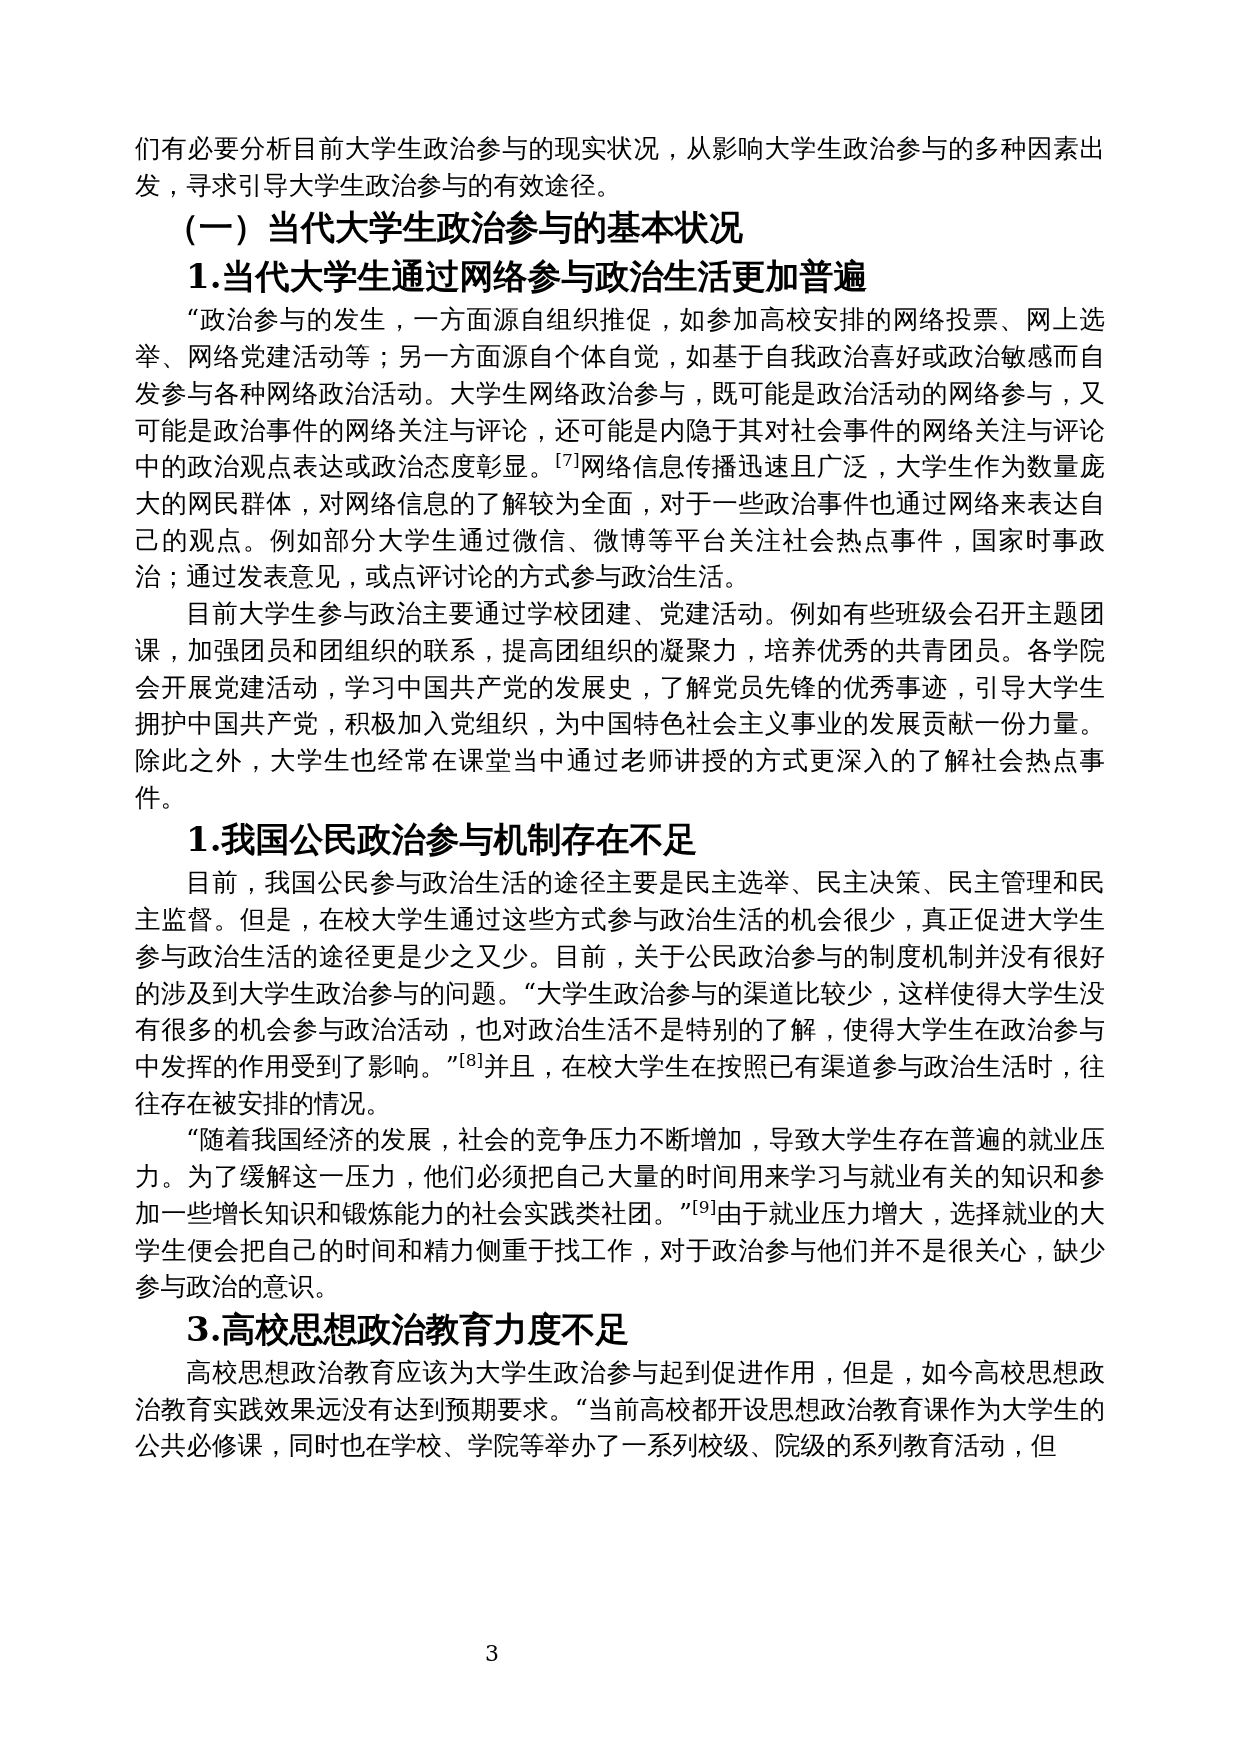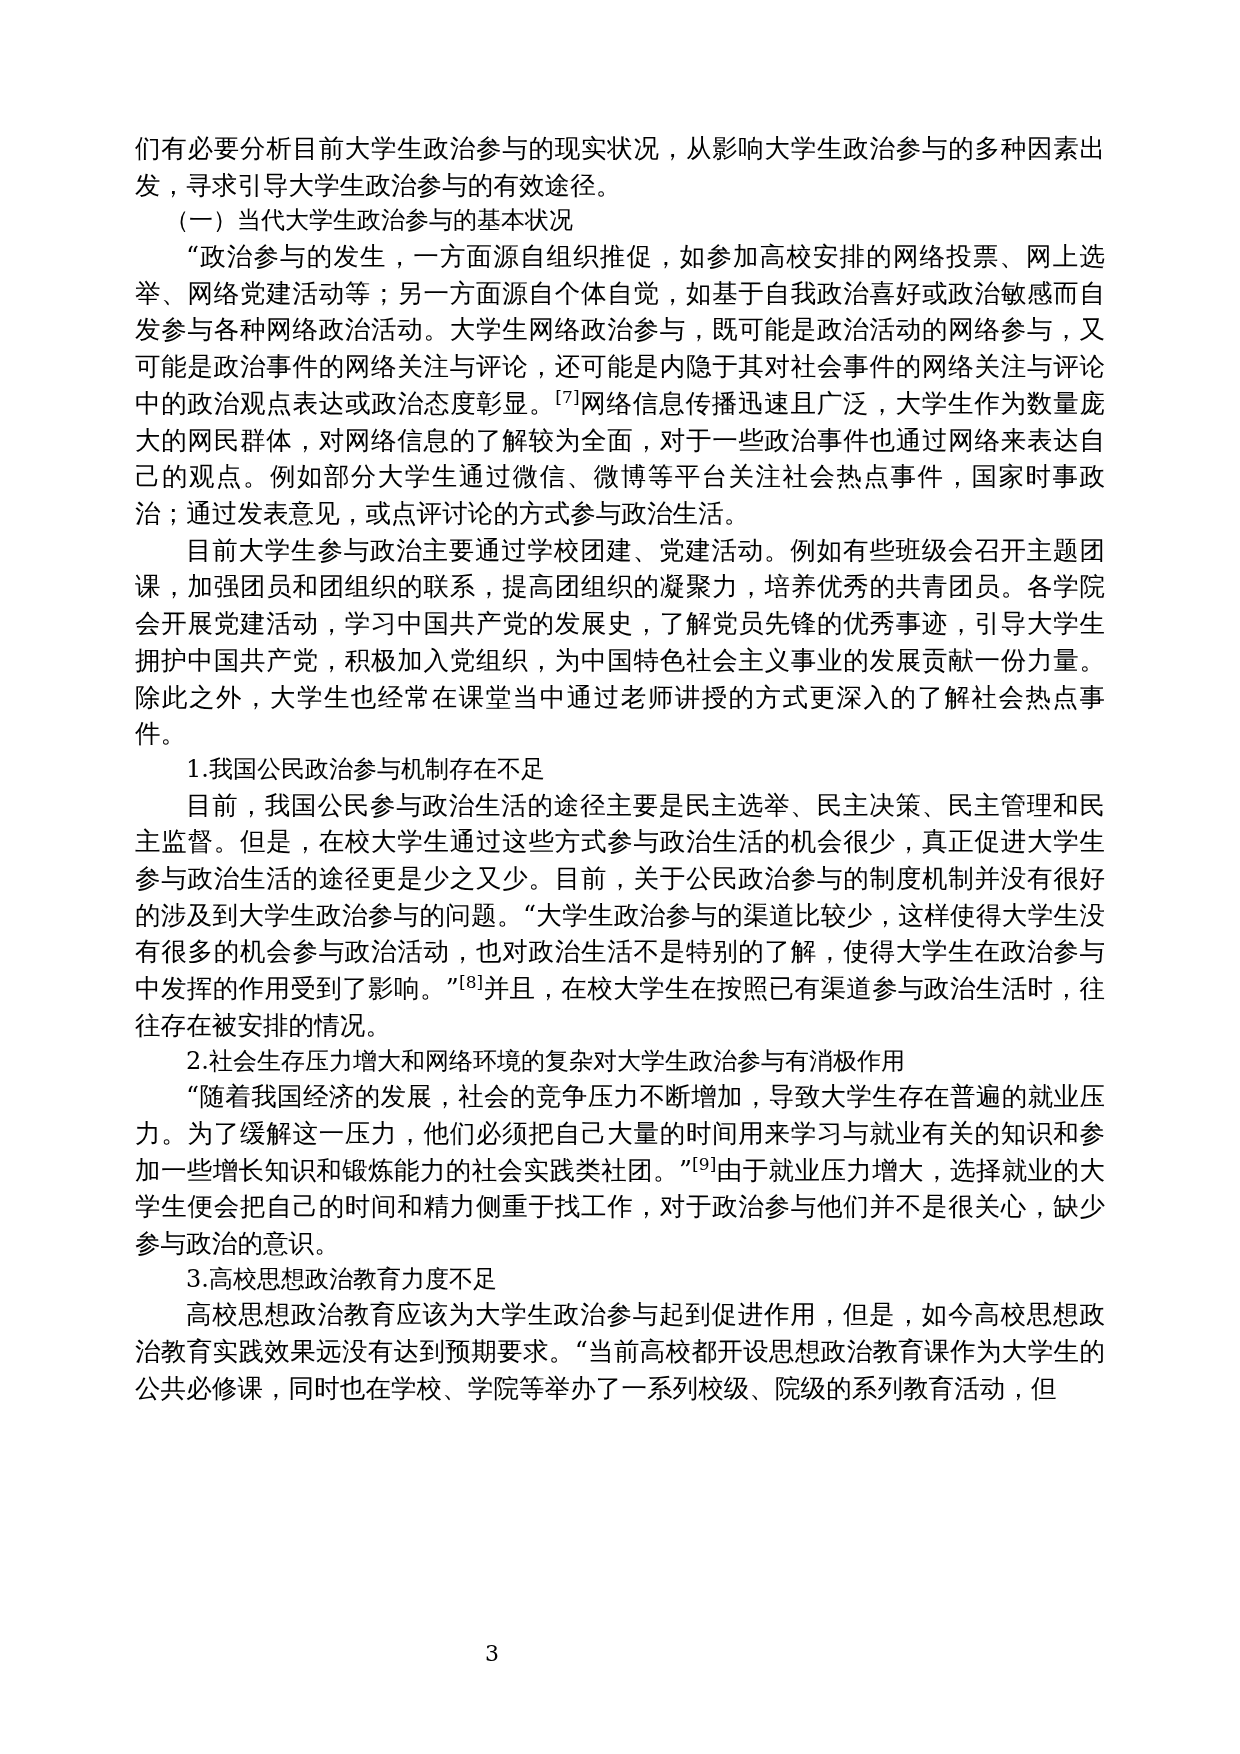--- a/index.html
+++ b/index.html
@@ -34,23 +34,23 @@
     letter-spacing: 0.1px;
   }
   .body-para {
     text-indent: 51px;
   }
   .cont-para {
     text-indent: 0;
   }
   .heading {
     margin: 0;
-    font-size: 24px;
+    font-size: 34px;
     line-height: 1.44;
-    font-weight: normal;
+    font-weight: bold;
     text-align: left;
   }
   .h-lvl1 {
     text-indent: 30px;
   }
   .h-lvl2 {
     text-indent: 51px;
   }
   .sup {
     font-size: 17px;
@@ -70,32 +70,32 @@
 </head>
 <body>
 
 <div class="page">
   <div class="content">
 
     <p class="body-para cont-para">们有必要分析目前大学生政治参与的现实状况，从影响大学生政治参与的多种因素出发，寻求引导大学生政治参与的有效途径。</p>
 
     <div class="heading h-lvl1">（一）当代大学生政治参与的基本状况</div>
 
+    <div class="heading h-lvl2">1.当代大学生通过网络参与政治生活更加普遍</div>
 
     <p class="body-para"><span>“政治参与的发生，一方面源自组织推促，如参加高校安排的网络投票、网上选举、网络党建活动等；另一方面源自个体自觉，如基于自我政治喜好或政治敏感而自发参与各种网络政治活动。大学生网络政治参与，既可能是政治活动的网络参与，又可能是政治事件的网络关注与评论，还可能是内隐于其对社会事件的网络关注与评论中的政治观点表达或政治态度彰显。</span><span class="sup">[7]</span><span>网络信息传播迅速且广泛，大学生作为数量庞大的网民群体，对网络信息的了解较为全面，对于一些政治事件也通过网络来表达自己的观点。例如部分大学生通过微信、微博等平台关注社会热点事件，国家时事政治；通过发表意见，或点评讨论的方式参与政治生活。</span></p>
 
 
     <p class="body-para">目前大学生参与政治主要通过学校团建、党建活动。例如有些班级会召开主题团课，加强团员和团组织的联系，提高团组织的凝聚力，培养优秀的共青团员。各学院会开展党建活动，学习中国共产党的发展史，了解党员先锋的优秀事迹，引导大学生拥护中国共产党，积极加入党组织，为中国特色社会主义事业的发展贡献一份力量。除此之外，大学生也经常在课堂当中通过老师讲授的方式更深入的了解社会热点事件。</p>
 
 
     <div class="heading h-lvl2">1.我国公民政治参与机制存在不足</div>
 
     <p class="body-para"><span>目前，我国公民参与政治生活的途径主要是民主选举、民主决策、民主管理和民主监督。但是，在校大学生通过这些方式参与政治生活的机会很少，真正促进大学生参与政治生活的途径更是少之又少。目前，关于公民政治参与的制度机制并没有很好的涉及到大学生政治参与的问题。“大学生政治参与的渠道比较少，这样使得大学生没有很多的机会参与政治活动，也对政治生活不是特别的了解，使得大学生在政治参与中发挥的作用受到了影响。”</span><span class="sup">[8]</span><span>并且，在校大学生在按照已有渠道参与政治生活时，往往存在被安排的情况。</span></p>
 
-    <div class="heading h-lvl2">2.社会生存压力增大和网络环境的复杂对大学生政治参与有消极作用</div>
 
     <p class="body-para"><span>“随着我国经济的发展，社会的竞争压力不断增加，导致大学生存在普遍的就业压力。为了缓解这一压力，他们必须把自己大量的时间用来学习与就业有关的知识和参加一些增长知识和锻炼能力的社会实践类社团。”</span><span class="sup">[9]</span><span>由于就业压力增大，选择就业的大学生便会把自己的时间和精力侧重于找工作，对于政治参与他们并不是很关心，缺少参与政治的意识。</span></p>
 
 
     <div class="heading h-lvl2">3.高校思想政治教育力度不足</div>
 
     <p class="body-para">高校思想政治教育应该为大学生政治参与起到促进作用，但是，如今高校思想政治教育实践效果远没有达到预期要求。“当前高校都开设思想政治教育课作为大学生的公共必修课，同时也在学校、学院等举办了一系列校级、院级的系列教育活动，但</p>
 
   </div>
 

